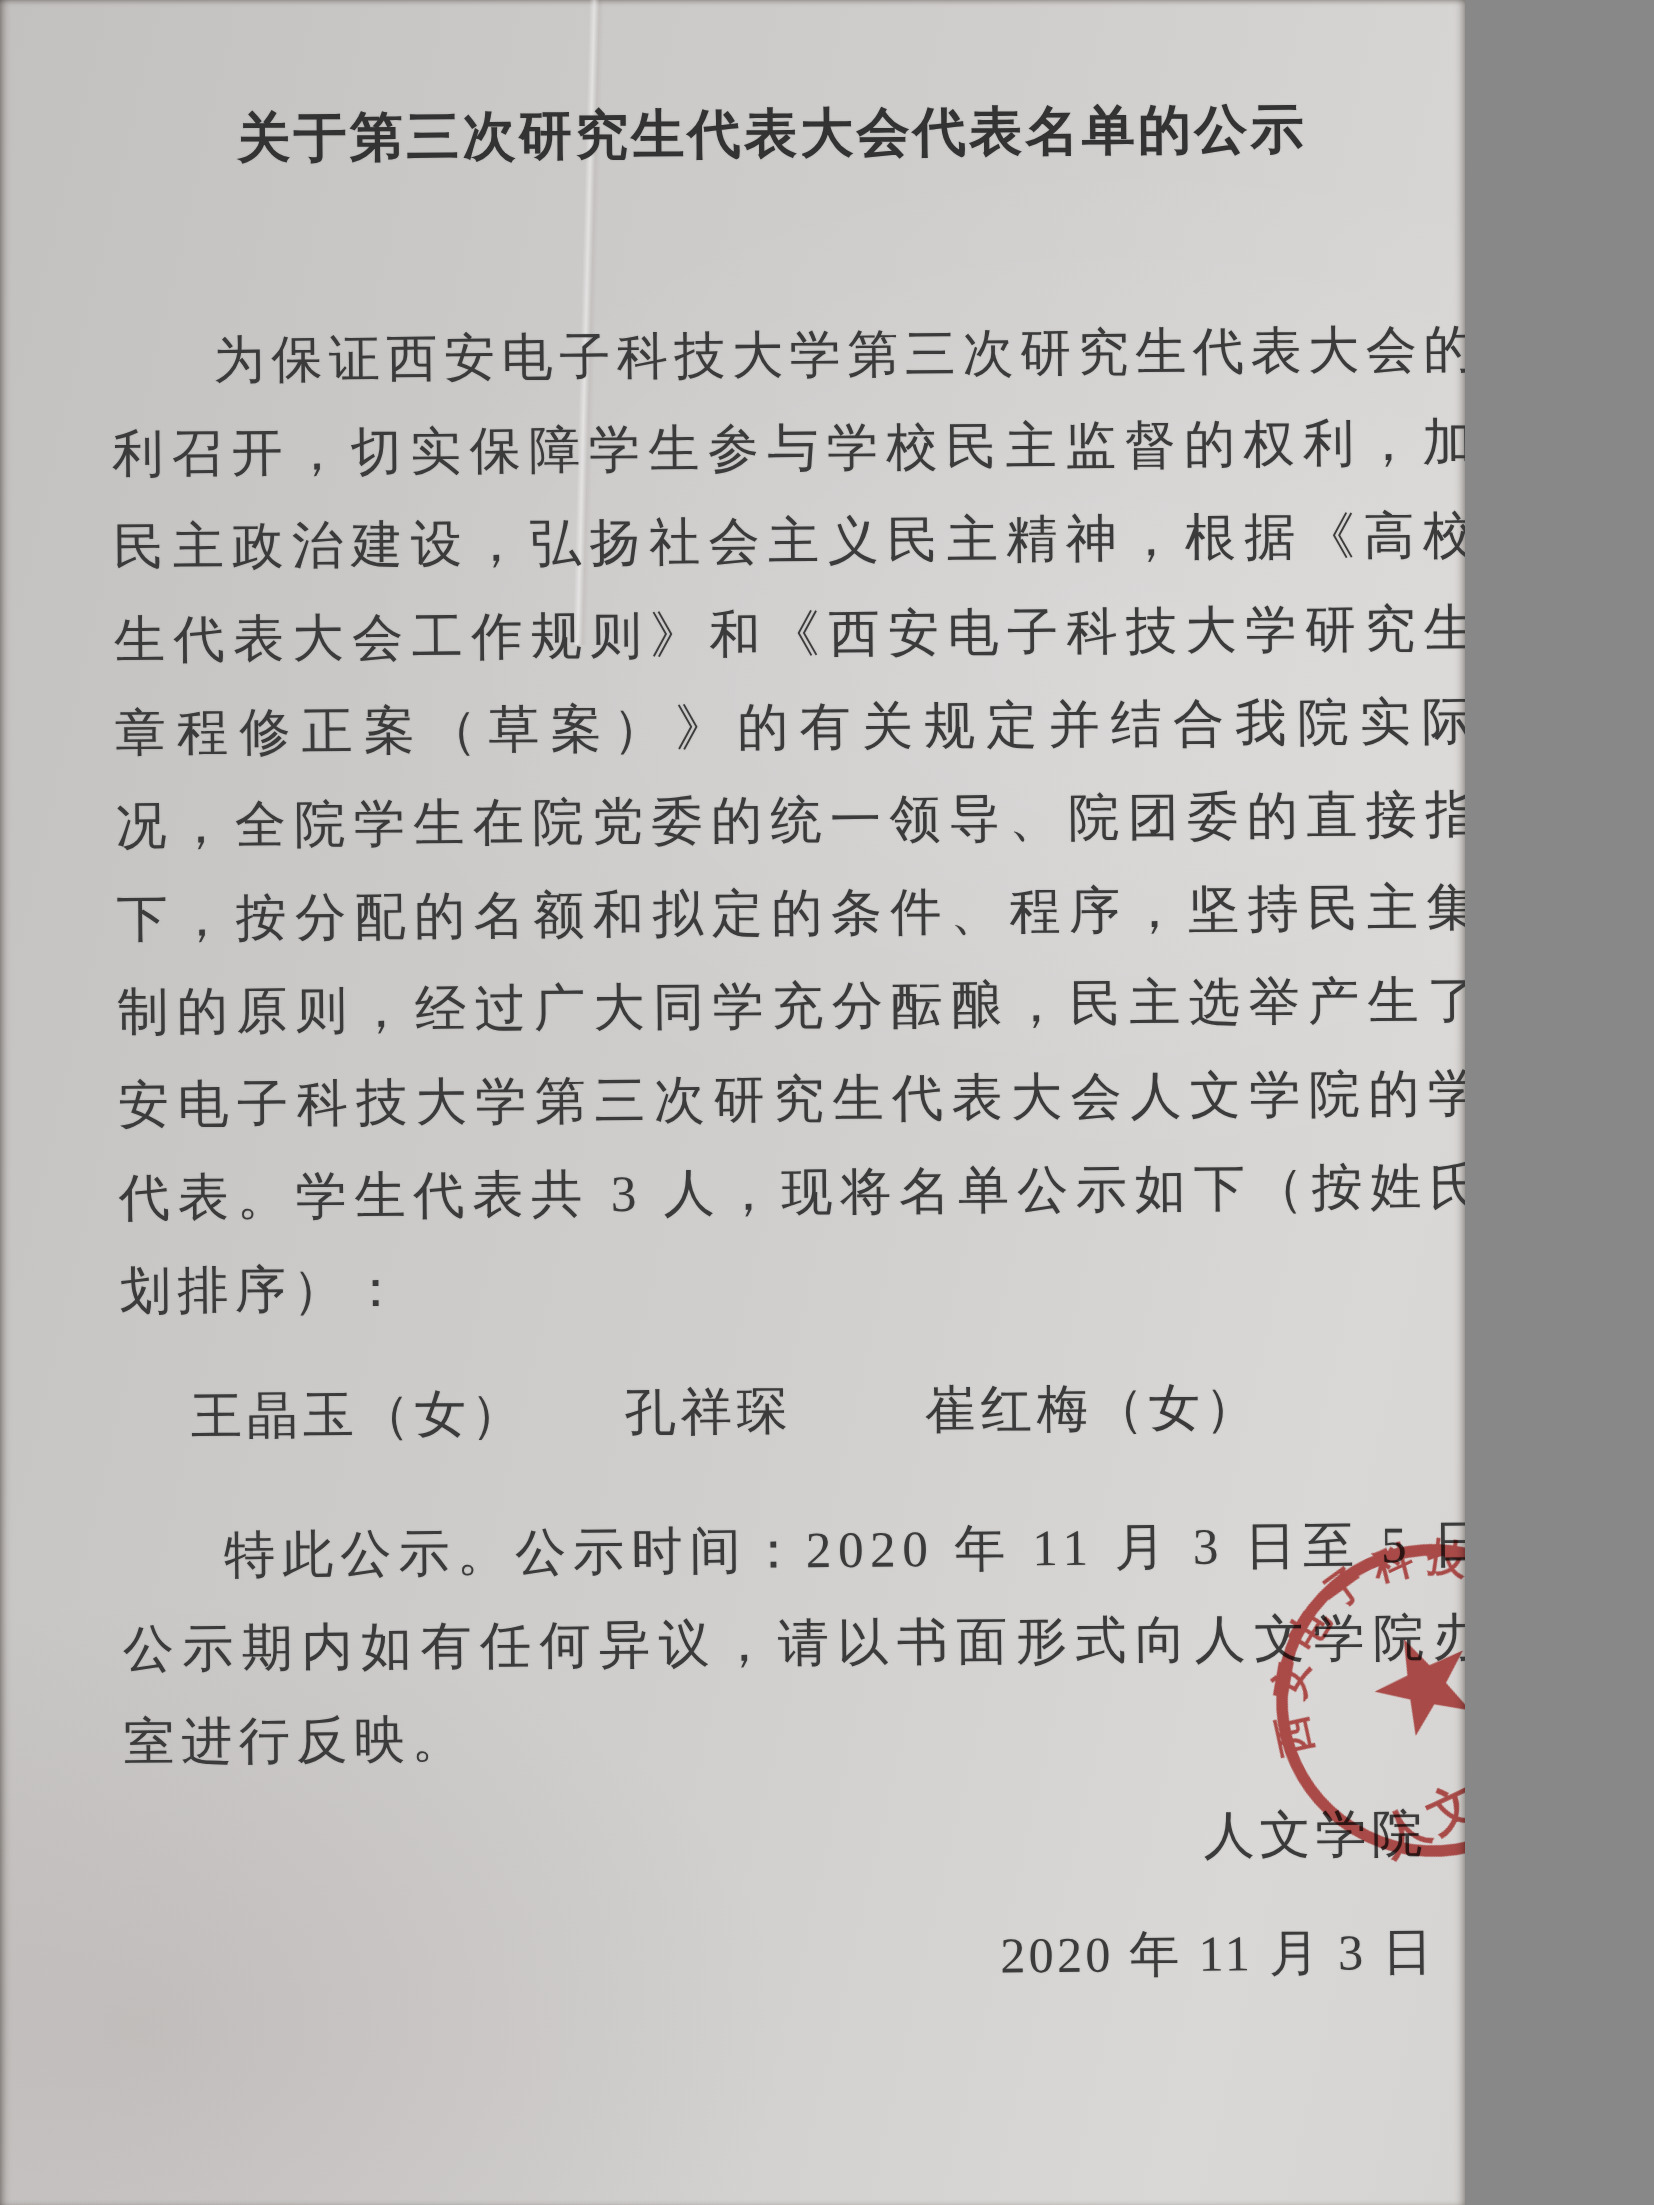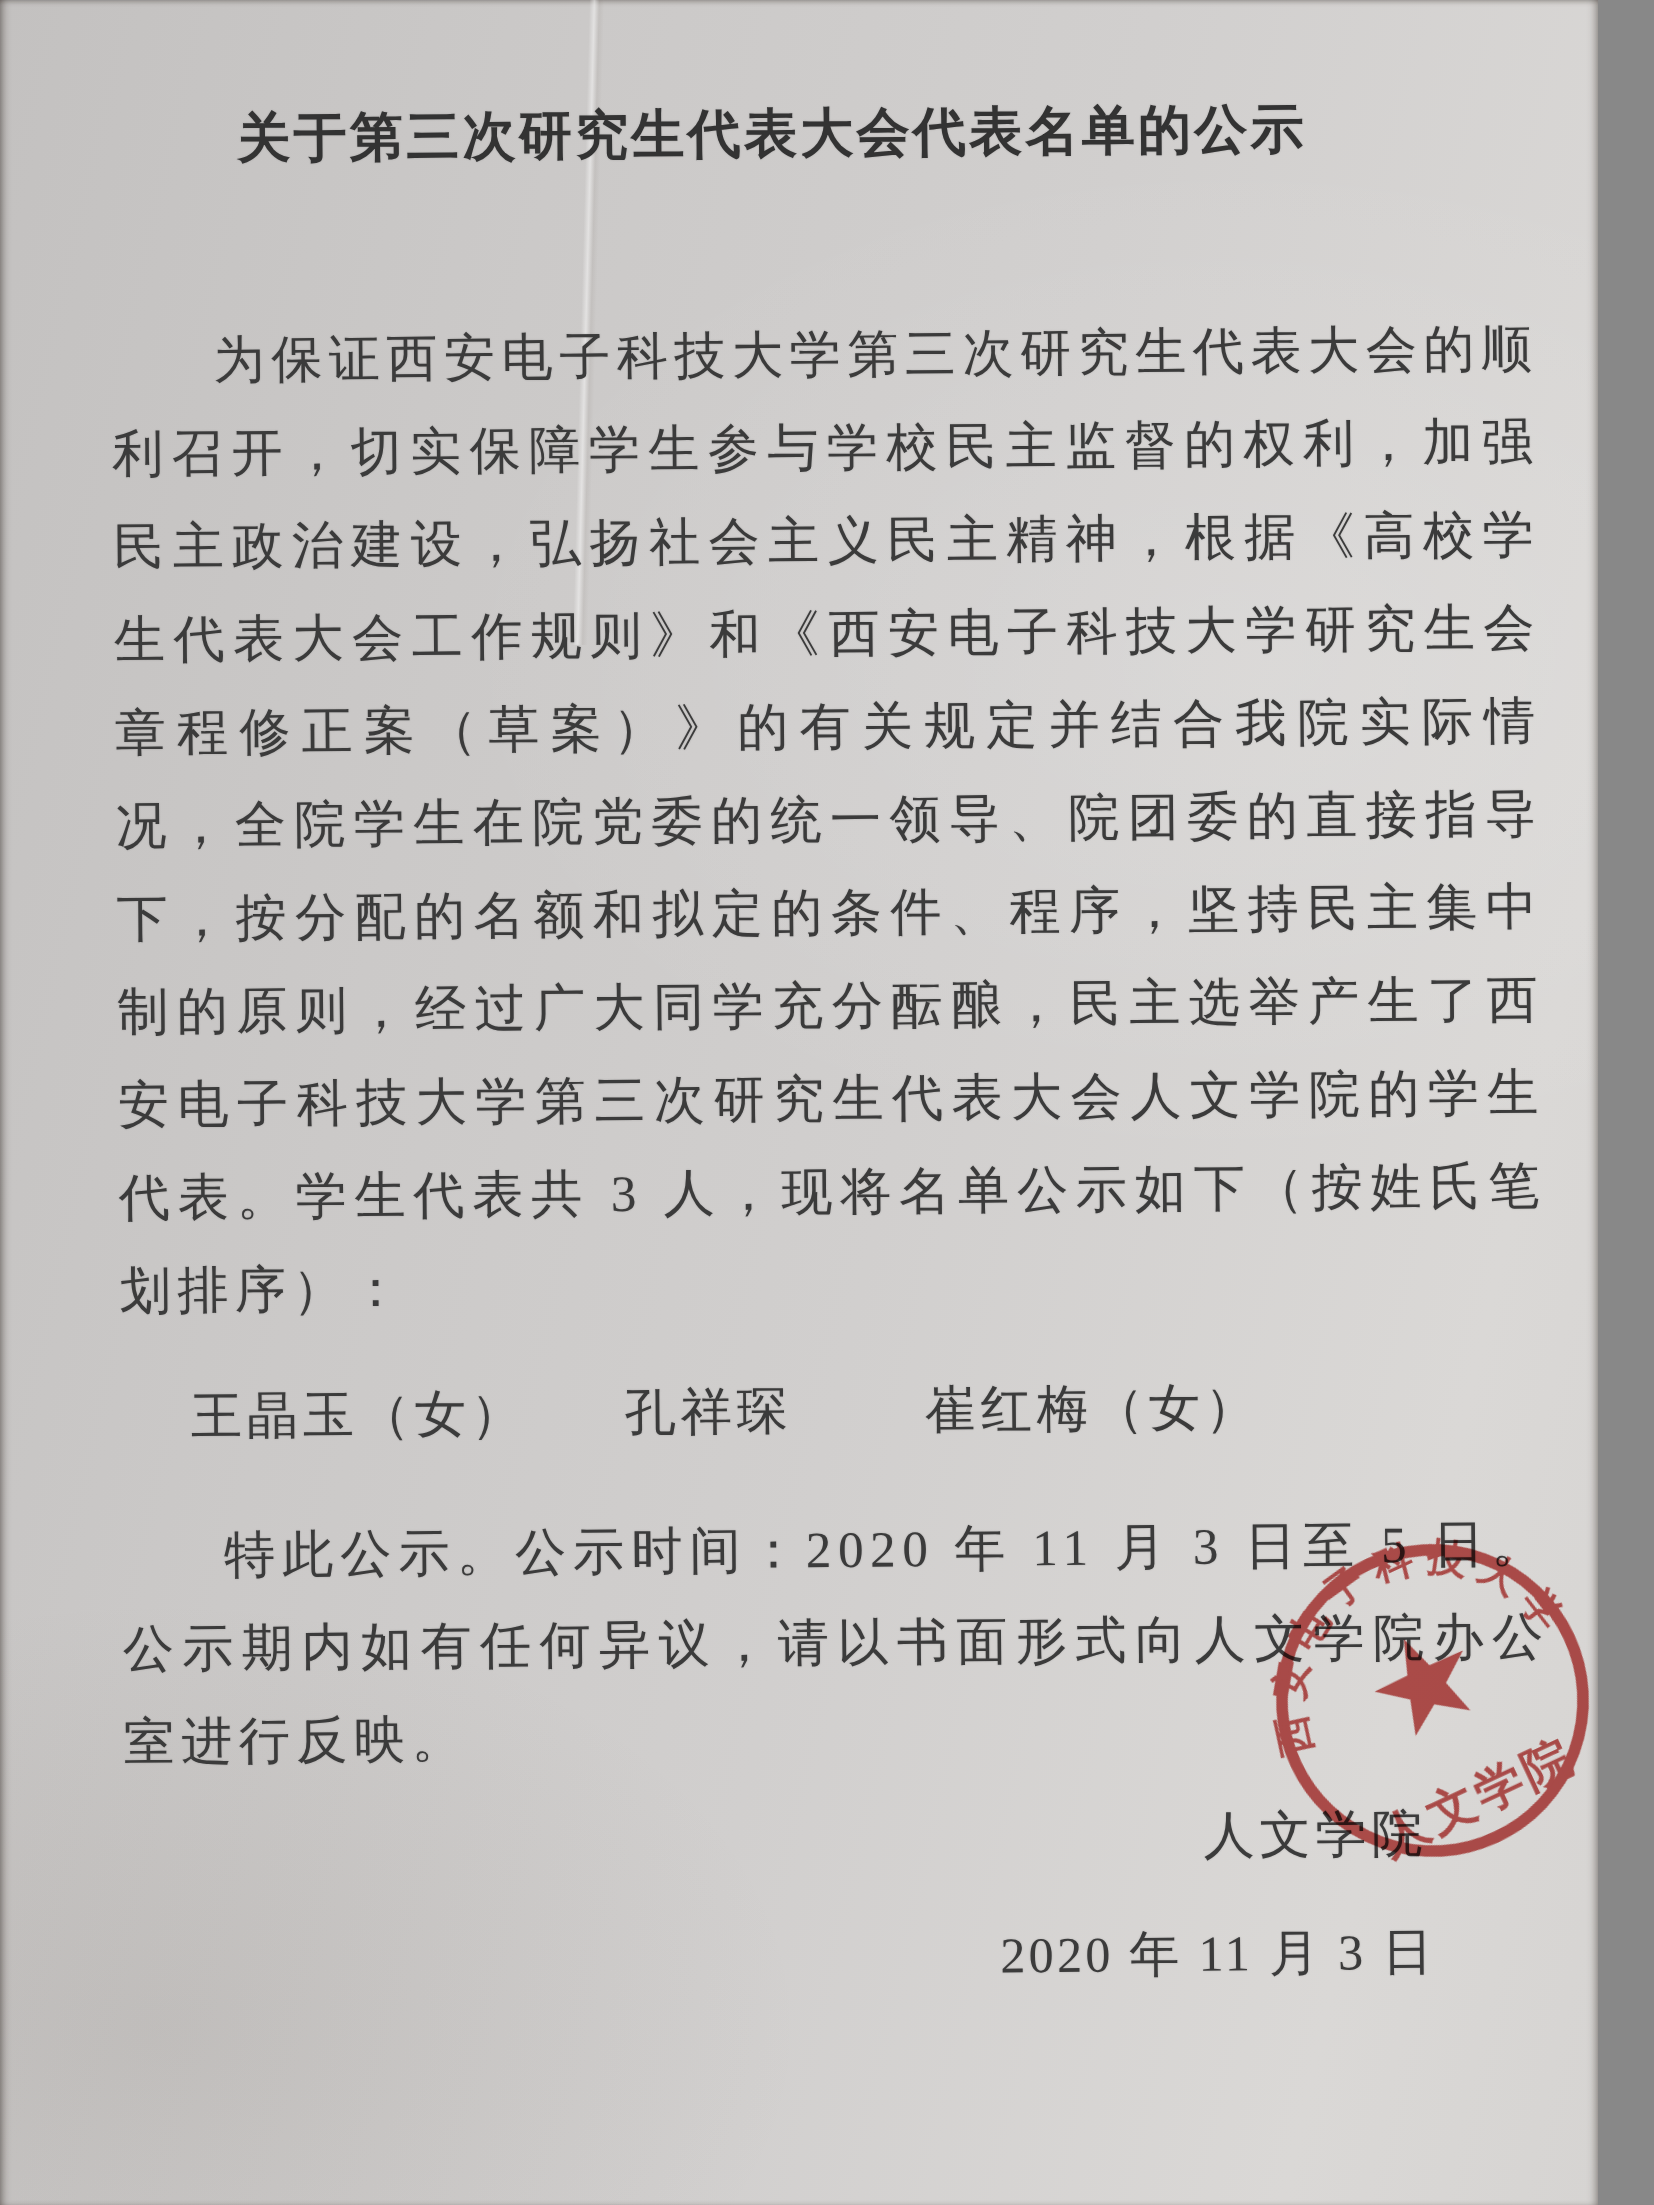--- a/index.html
+++ b/index.html
@@ -1,18 +1,18 @@
 <!DOCTYPE html>
 <html style="font-size:13.2px"><head>
 <meta charset="utf-8">
 <style>
   html, body { margin: 0; padding: 0; background: #888; }
   .photo {
     position: relative;
-    width: 1598px;
+    width: 1465px;
     height: 2205px;
     overflow: hidden;
     background:
       radial-gradient(1158px 744px at 78% 30%, rgba(255,255,255,0.14), rgba(255,255,255,0) 70%),
       radial-gradient(993px 662px at 10% 92%, rgba(90,80,70,0.10), rgba(90,80,70,0) 65%),
       linear-gradient(103deg, #c3c1c0 0%, #cbc9c8 28%, #d1cfce 55%, #dad8d6 85%, #d6d4d2 100%);
     box-shadow:
       inset 6.6px 0 8.3px -5px rgba(60,52,46,0.65),
       inset -6.6px 0 8.3px -5px rgba(60,52,46,0.55),
       inset 0 5px 6.6px -5px rgba(60,52,46,0.45);

